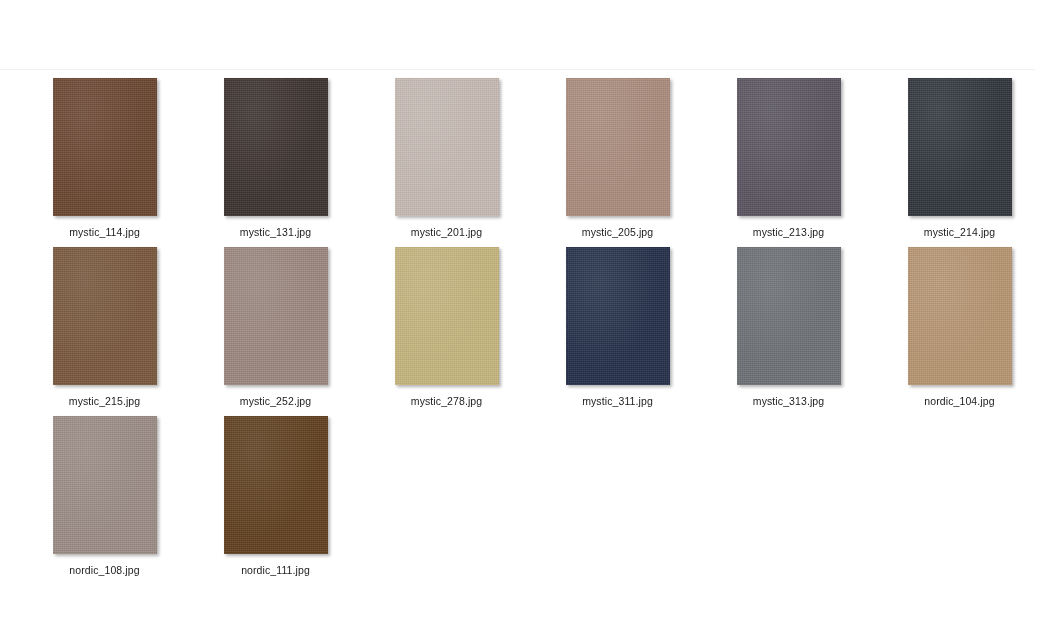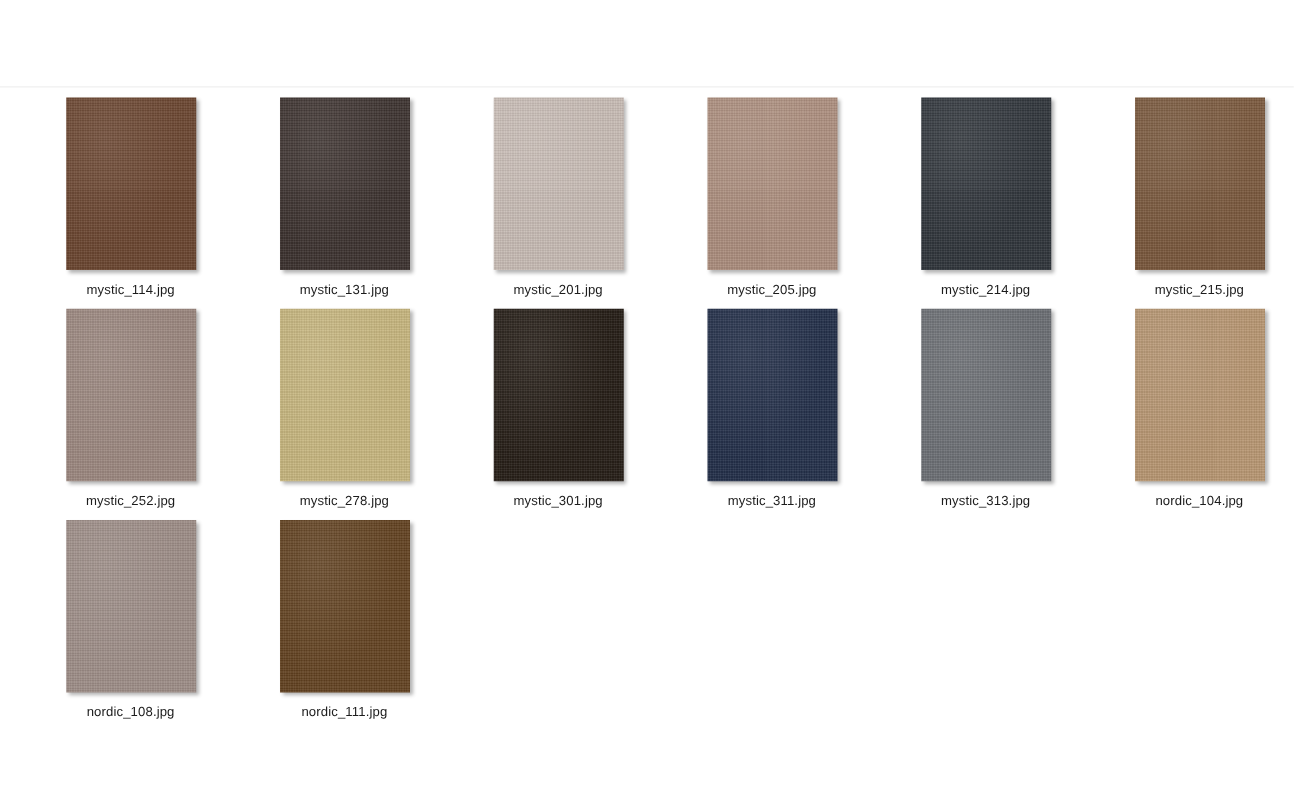--- a/index.html
+++ b/index.html
@@ -116,38 +116,38 @@
       </div>
       <div class="grid-item">
         <div class="thumb-frame" style="background: rgb(199, 187, 180);"></div>
         <div class="thumb-caption">mystic_201.jpg</div>
       </div>
       <div class="grid-item">
         <div class="thumb-frame" style="background: rgb(171, 141, 125);"></div>
         <div class="thumb-caption">mystic_205.jpg</div>
       </div>
       <div class="grid-item">
+        <div class="thumb-frame" style="background: rgb(90, 85, 96);"></div>
+        <div class="thumb-caption">mystic_213.jpg</div>
+      </div>
+      <div class="grid-item">
         <div class="thumb-frame" style="background: rgb(49, 54, 60);"></div>
         <div class="thumb-caption">mystic_214.jpg</div>
       </div>
       <div class="grid-item">
         <div class="thumb-frame" style="background: rgb(121, 88, 61);"></div>
         <div class="thumb-caption">mystic_215.jpg</div>
       </div>
       <div class="grid-item">
         <div class="thumb-frame" style="background: rgb(156, 136, 128);"></div>
         <div class="thumb-caption">mystic_252.jpg</div>
       </div>
       <div class="grid-item">
         <div class="thumb-frame" style="background: rgb(198, 181, 126);"></div>
         <div class="thumb-caption">mystic_278.jpg</div>
-      </div>
-      <div class="grid-item">
-        <div class="thumb-frame" style="background: rgb(39, 31, 24);"></div>
-        <div class="thumb-caption">mystic_301.jpg</div>
       </div>
       <div class="grid-item">
         <div class="thumb-frame" style="background: rgb(36, 48, 74);"></div>
         <div class="thumb-caption">mystic_311.jpg</div>
       </div>
       <div class="grid-item">
         <div class="thumb-frame" style="background: rgb(109, 112, 117);"></div>
         <div class="thumb-caption">mystic_313.jpg</div>
       </div>
       <div class="grid-item">

